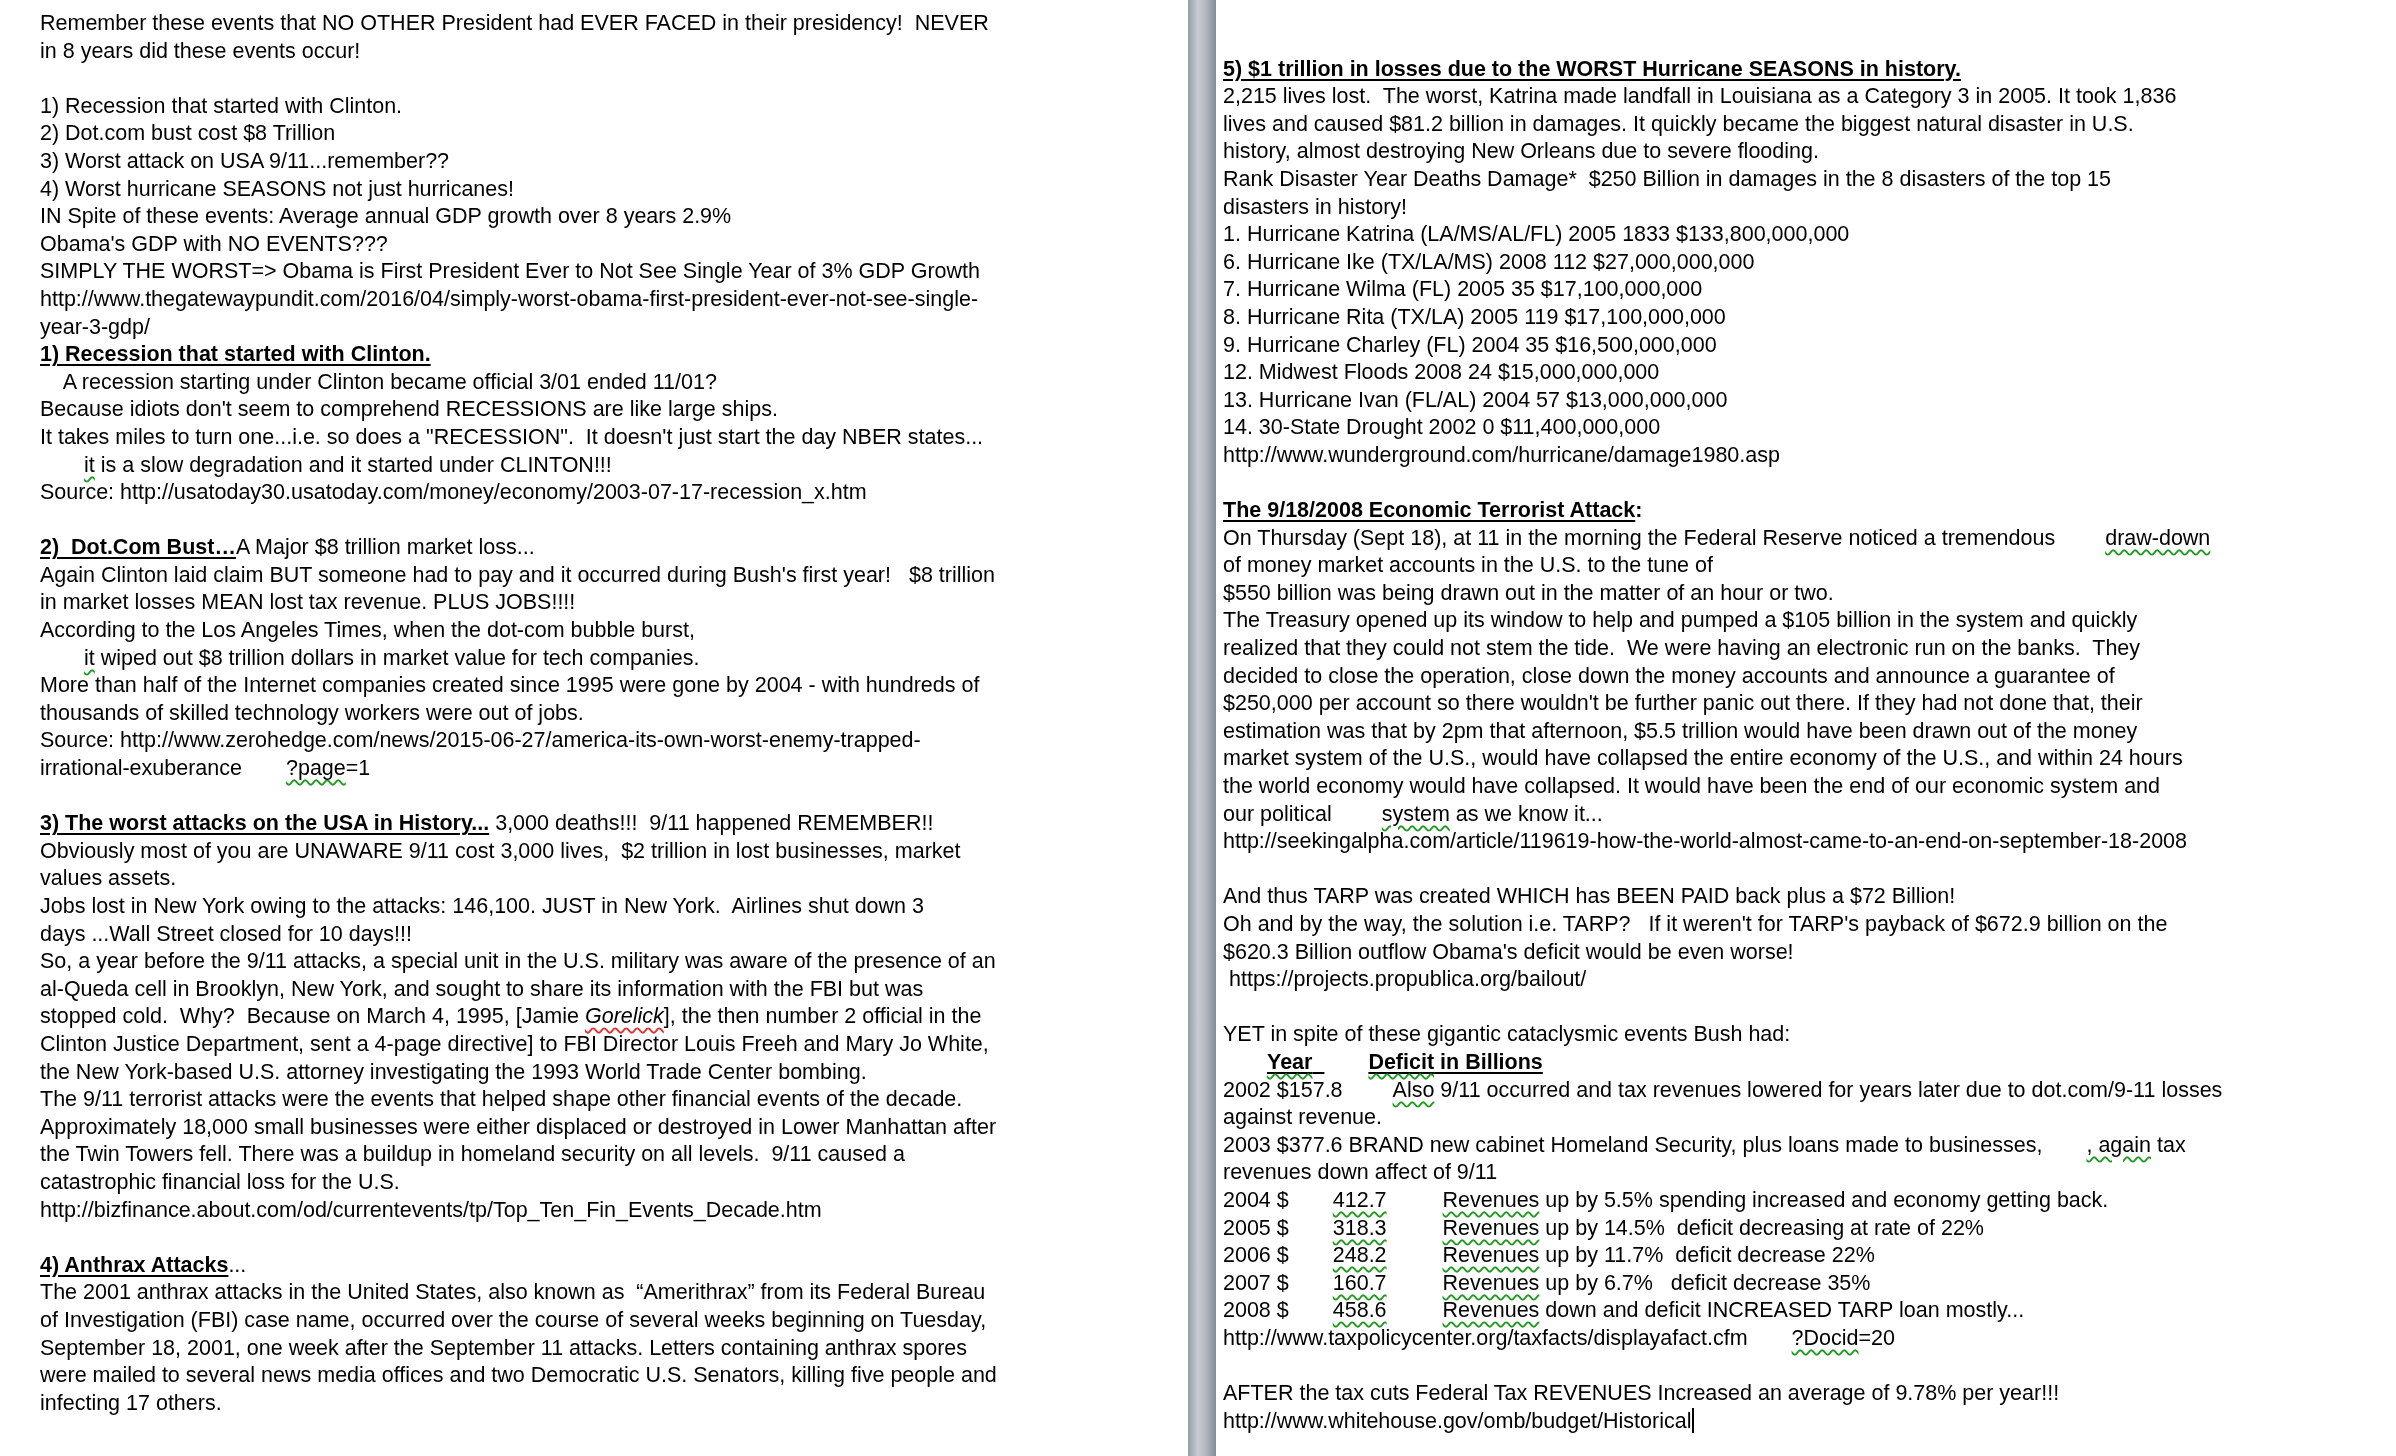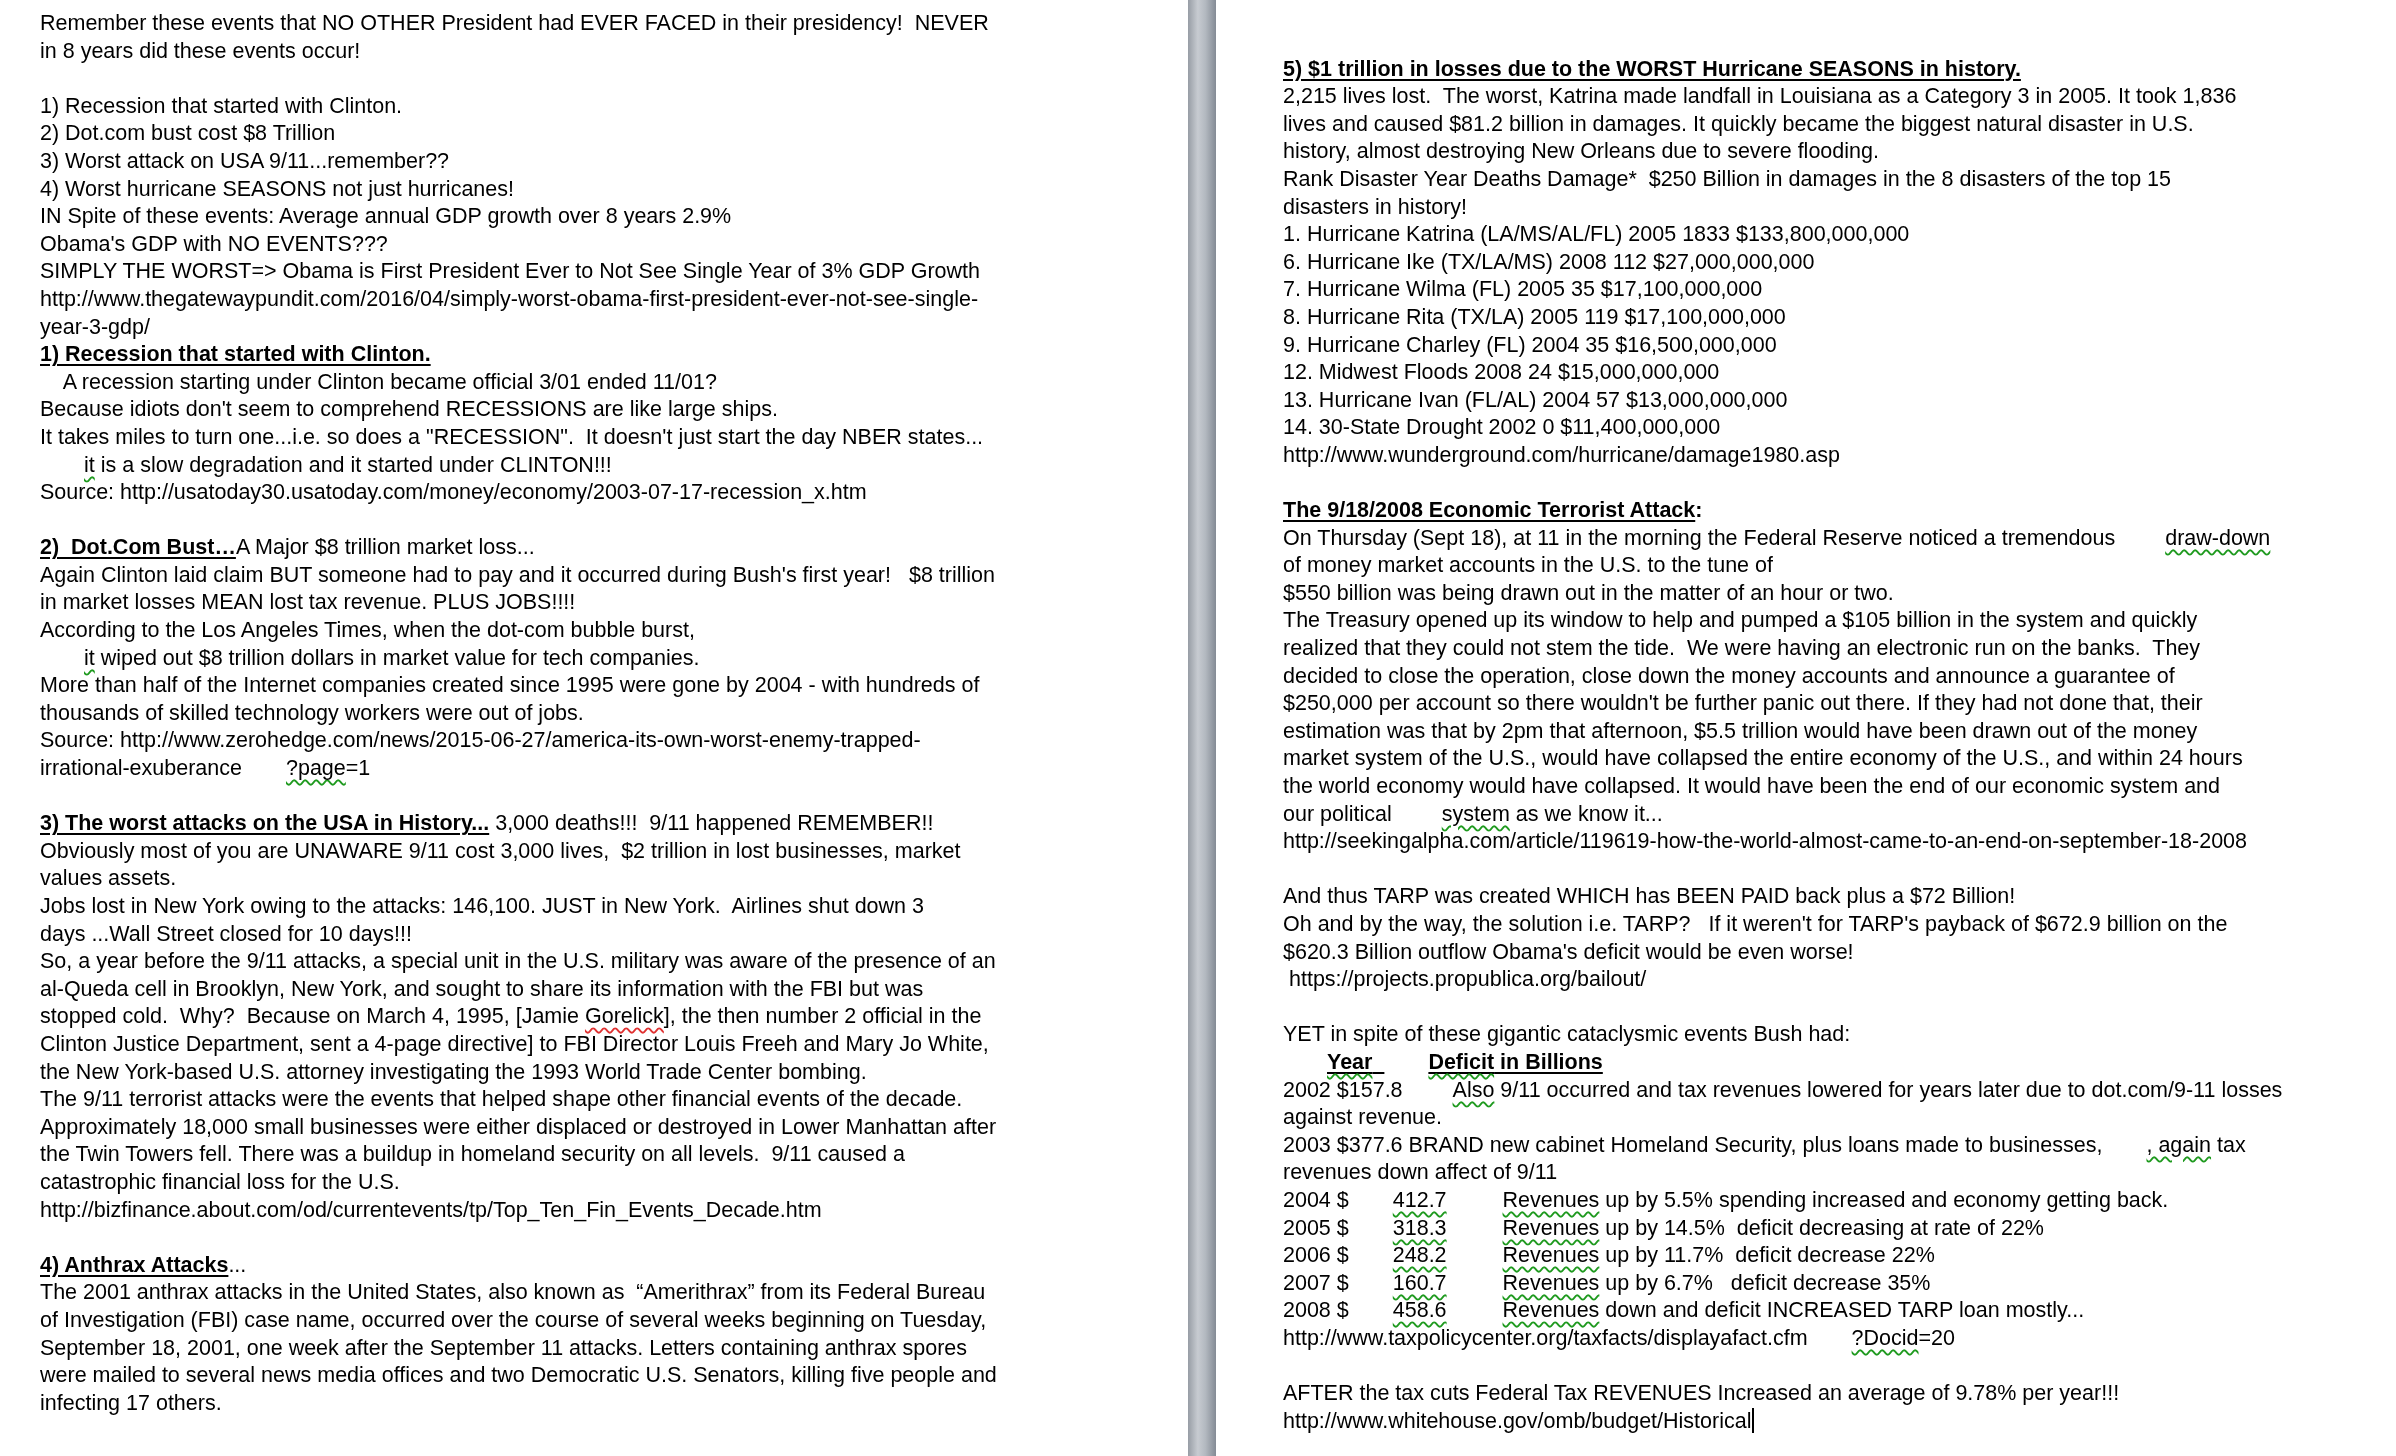--- a/index.html
+++ b/index.html
@@ -8,26 +8,26 @@
     width:2396px;height:1456px;
     background:#ffffff;
     overflow:hidden;
     font-family:"Liberation Sans","DejaVu Sans",sans-serif;
     font-size:21.5px;
     line-height:27.6px;
     color:#000;
   }
   .col{position:absolute;white-space:pre;}
   #left-col{left:40px;top:10px;width:1145px;}
-  #right-col{left:1283px;top:28px;width:1110px;}
+  #right-col{left:1223px;top:28px;width:1110px;}
   .line{min-height:27.6px;}
   .b{font-weight:bold;}
   .u{text-decoration:underline;text-decoration-color:#000;text-decoration-thickness:2px;text-underline-offset:3px;}
   .wg{text-decoration:underline wavy var(--wg,#1f9a1f);text-decoration-thickness:1.5px;text-underline-offset:4px;margin-left:44px;}
-  .wr{text-decoration:underline wavy var(--wr,#e03131);text-decoration-thickness:1.5px;text-underline-offset:4px;}
+  .wr{text-decoration:underline wavy var(--wr,#e03131);text-decoration-thickness:1.5px;text-underline-offset:4px;font-style:italic;}
   .caret{display:inline-block;width:2px;height:25px;background:#000;vertical-align:-5px;margin-left:1px;}
   #divider{
     position:absolute;top:0;left:1188px;width:28px;height:1456px;
     background:linear-gradient(90deg,
       var(--div-edge-l,#979da5) 0%,
       var(--div-light,#c7cbd1) 35%,
       var(--div-mid,#b3b9c0) 62%,
       var(--div-edge-r,#848b95) 100%);
   }
 </style>

